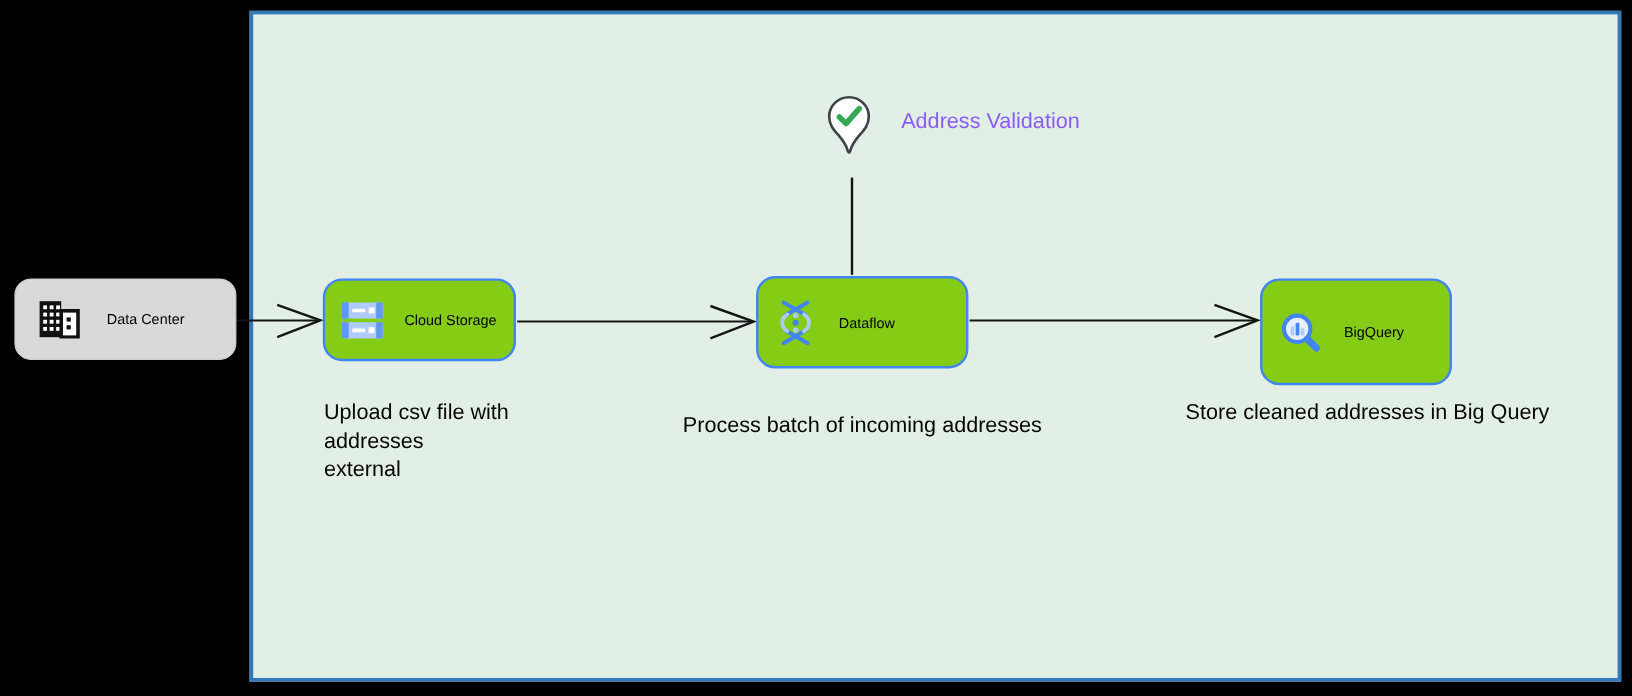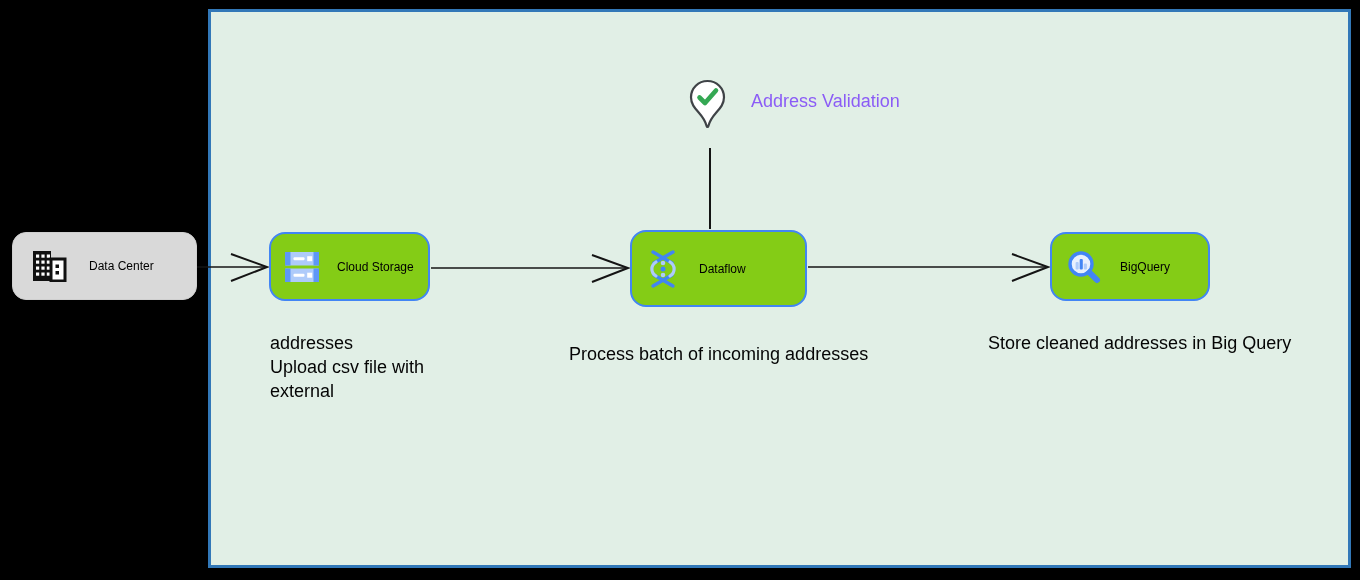--- a/index.html
+++ b/index.html
@@ -163,21 +163,21 @@
           <path d="M25,14 C30.5,17.5 30.5,24.5 25,28"></path>
         </g>
         <circle cx="18" cy="15" r="2.3" fill="#aecbfa"></circle>
         <circle cx="18" cy="21" r="2.5" fill="#4285f4"></circle>
         <circle cx="18" cy="27" r="2.3" fill="#aecbfa"></circle>
       </svg>
     </span>
     <span class="node-label">Dataflow</span>
   </div>
 
-  <div class="node gcp-node" style="left:1050px; top:232px; width:160px; height:69px;">
+  <div class="node gcp-node" style="left:1050px; top:232px; width:160px; height:89px;">
     <span class="icon">
       <svg width="36" height="36" viewBox="0 0 36 36">
         <circle cx="15" cy="15" r="11" fill="#e8f0fe" stroke="#4285f4" stroke-width="3.4"></circle>
         <line x1="23.5" y1="23.5" x2="31" y2="31" stroke="#4285f4" stroke-width="6" stroke-linecap="round"></line>
         <rect x="9.6" y="13" width="3.1" height="7.5" rx="1" fill="#aecbfa"></rect>
         <rect x="13.7" y="10" width="3.1" height="10.5" rx="1" fill="#4285f4"></rect>
         <rect x="17.8" y="14.5" width="3.1" height="6" rx="1" fill="#aecbfa"></rect>
       </svg>
     </span>
     <span class="node-label">BigQuery</span>
@@ -189,22 +189,22 @@
         <path d="M18.5,2 C9.3,2 2,9.3 2,18.3 C2,24.8 5.6,29 9.7,33.6 C12.8,37.1 16.2,41.3 17.7,47.3 C17.9,48.2 19.1,48.2 19.3,47.3 C20.8,41.3 24.2,37.1 27.3,33.6 C31.4,29 35,24.8 35,18.3 C35,9.3 27.7,2 18.5,2 Z" fill="#ffffff" stroke="#3f4347" stroke-width="2.2" stroke-linejoin="round"></path>
         <path d="M10.5,18.5 L16,24 L27,11.5" fill="none" stroke="#34a853" stroke-width="4.6" stroke-linecap="round" stroke-linejoin="round"></path>
       </svg>
     </span>
   </div>
   <div class="pin-label">
     <div>Address Validation</div>
   </div>
 
   <div class="note" style="left:270px; top:331px;">
+    <div>Upload csv file with</div>
     <div>addresses</div>
-    <div>Upload csv file with</div>
     <div>external</div>
   </div>
 
   <div class="note" style="left:569px; top:331px;margin-top:11px;">Process batch of incoming addresses</div>
 
   <div class="note" style="left:988px; top:331px;">Store cleaned addresses in Big Query</div>
 
 </div>
 
 </body></html>

